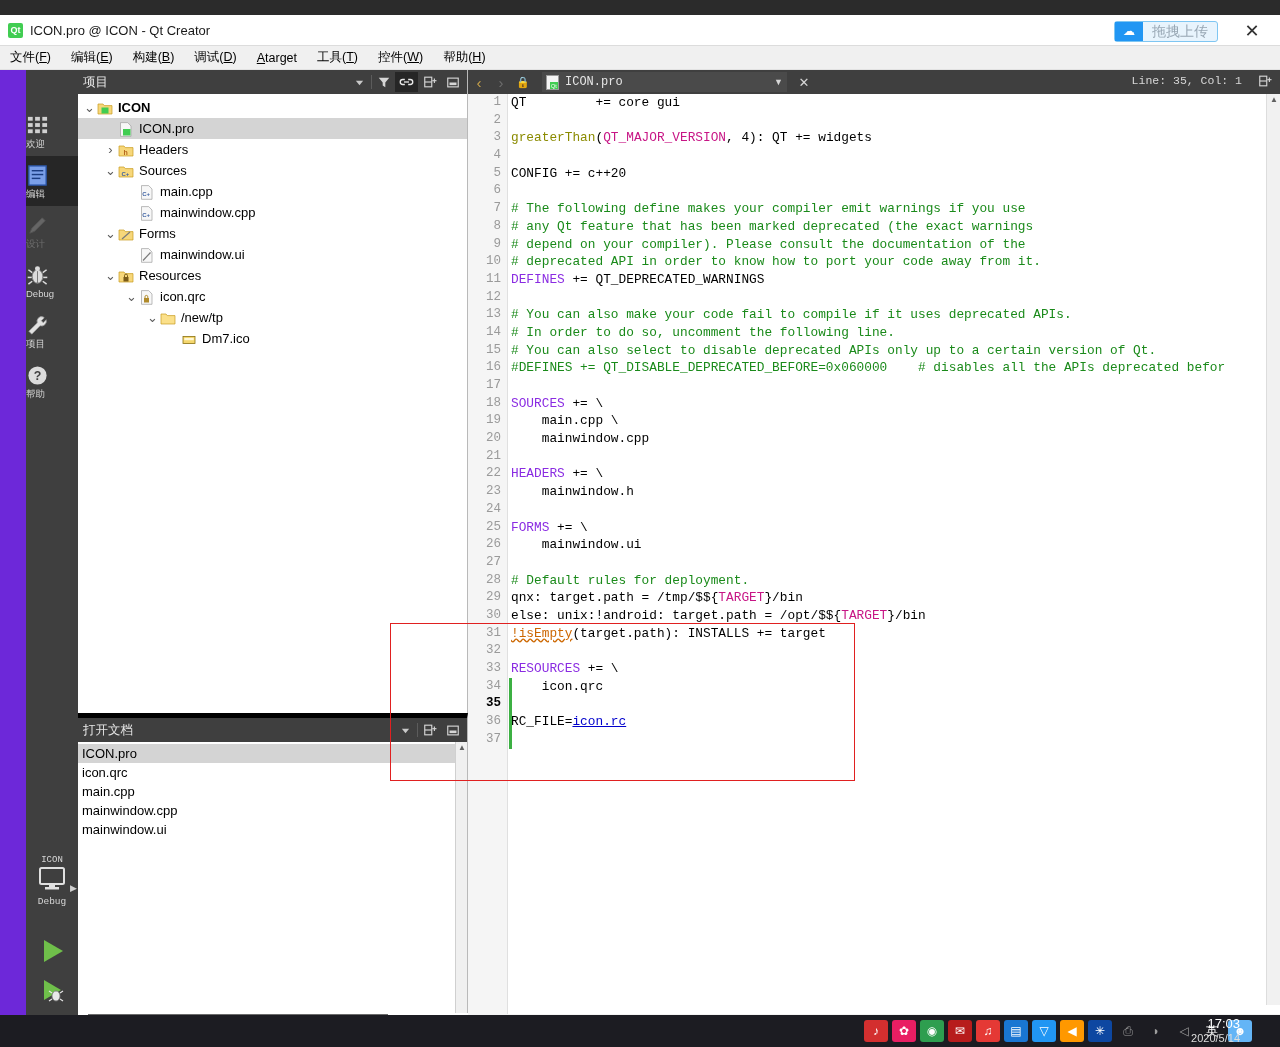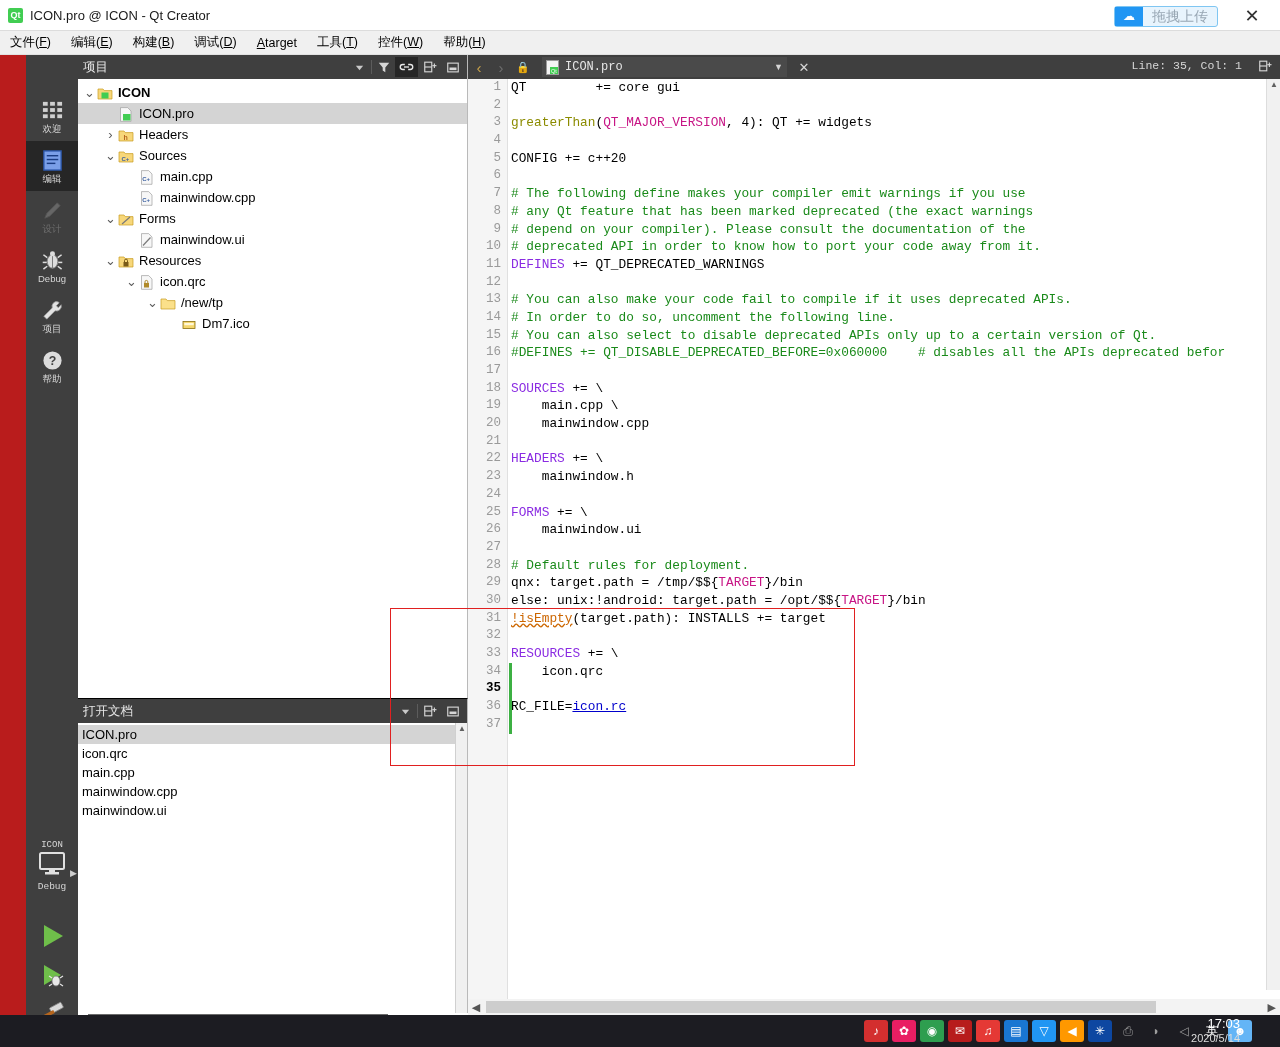--- a/index.html
+++ b/index.html
@@ -9,22 +9,22 @@
   
   #desktop-bg { position:absolute; left:0; top:0; width:1280px; height:1047px;
                 background:#2b2b2b; }
   #bg-window { position:absolute; left:0; top:50px; width:26px; height:965px;
                background:#ffffff; border-right:1px solid #b4b4b4; }
   #bg-window-rows { position:absolute; left:0; top:0; width:26px; height:965px; }
   .bgrow { height:23px; border-bottom:1px solid #dfe6ef; }
   .bgrow.alt { background:#eaf1fb; }
 
   
-  #qt-window { position:absolute; left:0px; top:0px; width:1280px; height:1015px;
-               background:#b91c1c; }
+  #qt-window { position:absolute; left:0px; top:15px; width:1280px; height:1015px;
+               background:#6d28d9; }
 
   
   #titlebar { position:absolute; left:0; top:0; width:1280px; height:31px;
               background:#ffffff; border-bottom:1px solid #dcdcdc; }
   #app-icon { position:absolute; left:8px; top:8px; width:15px; height:15px;
               background:#41cd52; border-radius:2px; color:#fff; font-size:9px;
               font-weight:bold; text-align:center; line-height:15px;
               font-family:"Liberation Sans", sans-serif;}
   #title-text { position:absolute; left:30px; top:8px; font-size:13px; color:#1a1a1a; }
   #upload-btn { position:absolute; right:62px; top:6px; height:21px;
@@ -41,21 +41,21 @@
   #menubar { position:absolute; left:0; top:31px; width:1280px; height:24px;
              background:#f0f0f0; display:flex; align-items:center;
              border-bottom:1px solid #e2e2e2; }
   .menu-item { padding:3px 10px; font-size:12.5px; color:#000; cursor:pointer; }
   .menu-item u { text-decoration:underline; }
 
   
   #modebar { position:absolute; left:26px; top:55px; width:52px; height:960px;
              background:#3f3f3f; }
   .mode { width:52px; height:50px; position:relative; cursor:pointer;
-          display:flex; flex-direction:column; align-items:center;
+          display:flex; flex-direction:column; align-items:flex-start;
           justify-content:center; }
   .mode.active { background:#262626; }
   .mode .mi { width:23px; height:23px; margin-bottom:1px; }
   .mode .ml { font-size:9.5px; color:#d6d6d6; line-height:11px; }
   .mode.dim .ml { color:#6d6d6d; }
 
   #kit-block { position:absolute; left:26px; top:838px; width:52px; height:70px;
                text-align:center; cursor:pointer; }
   #kit-name { font-size:9px; color:#d6d6d6; margin-top:2px; font-family:"Liberation Mono", monospace;}
   #kit-mode { font-size:9.5px; color:#d6d6d6; margin-top:1px; font-family:"Liberation Mono", monospace;}
@@ -74,21 +74,21 @@
   .tree { padding-top:3px; font-size:13px; color:#000; }
   .trow { height:21px; display:flex; align-items:center; cursor:pointer; }
   .trow.sel { background:#d4d4d4; }
   .arrow { width:15px; text-align:center; font-size:10px; color:#5c5c5c; }
   .ficon { width:16px; height:14px; margin-right:5px; position:relative; }
   .tlabel { font-size:13px; }
   .tlabel.bold { font-weight:bold; }
 
   #docs-dock { position:absolute; left:78px; top:698px; width:390px; height:317px;
                background:#fff; border-right:1px solid #b9b9b9;
-               border-top:1px solid #000000; }
+               border-top:5px solid #000000; }
   .drow { height:19px; line-height:19px; padding-left:4px; font-size:13px;
           cursor:pointer; }
   .drow.sel { background:#d4d4d4; }
   #docs-scroll { position:absolute; right:0; top:24px; width:12px; bottom:0;
                  background:#f0f0f0; border-left:1px solid #d0d0d0; }
   .sc-arrow { width:12px; height:12px; font-size:8px; text-align:center;
               line-height:12px; color:#606060; cursor:pointer; }
 
   
   #editor-pane { position:absolute; left:468px; top:55px; width:812px; height:960px;

